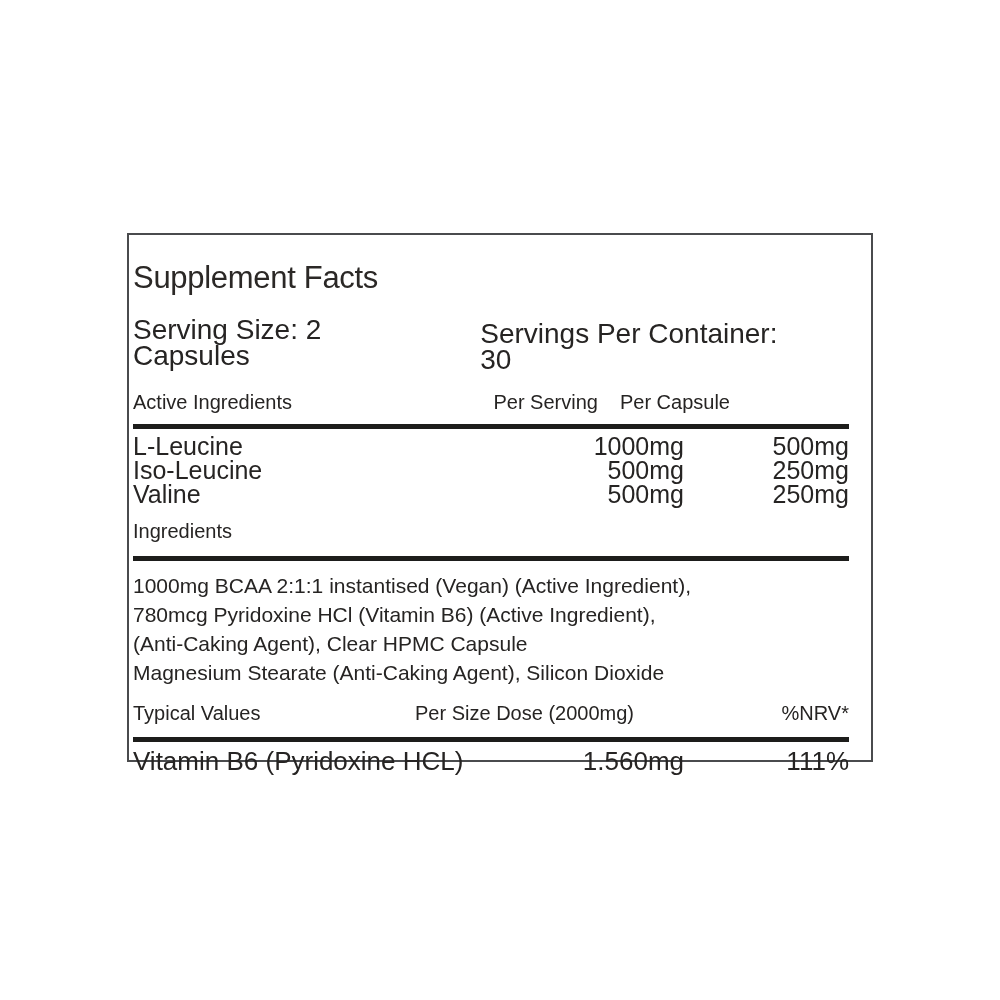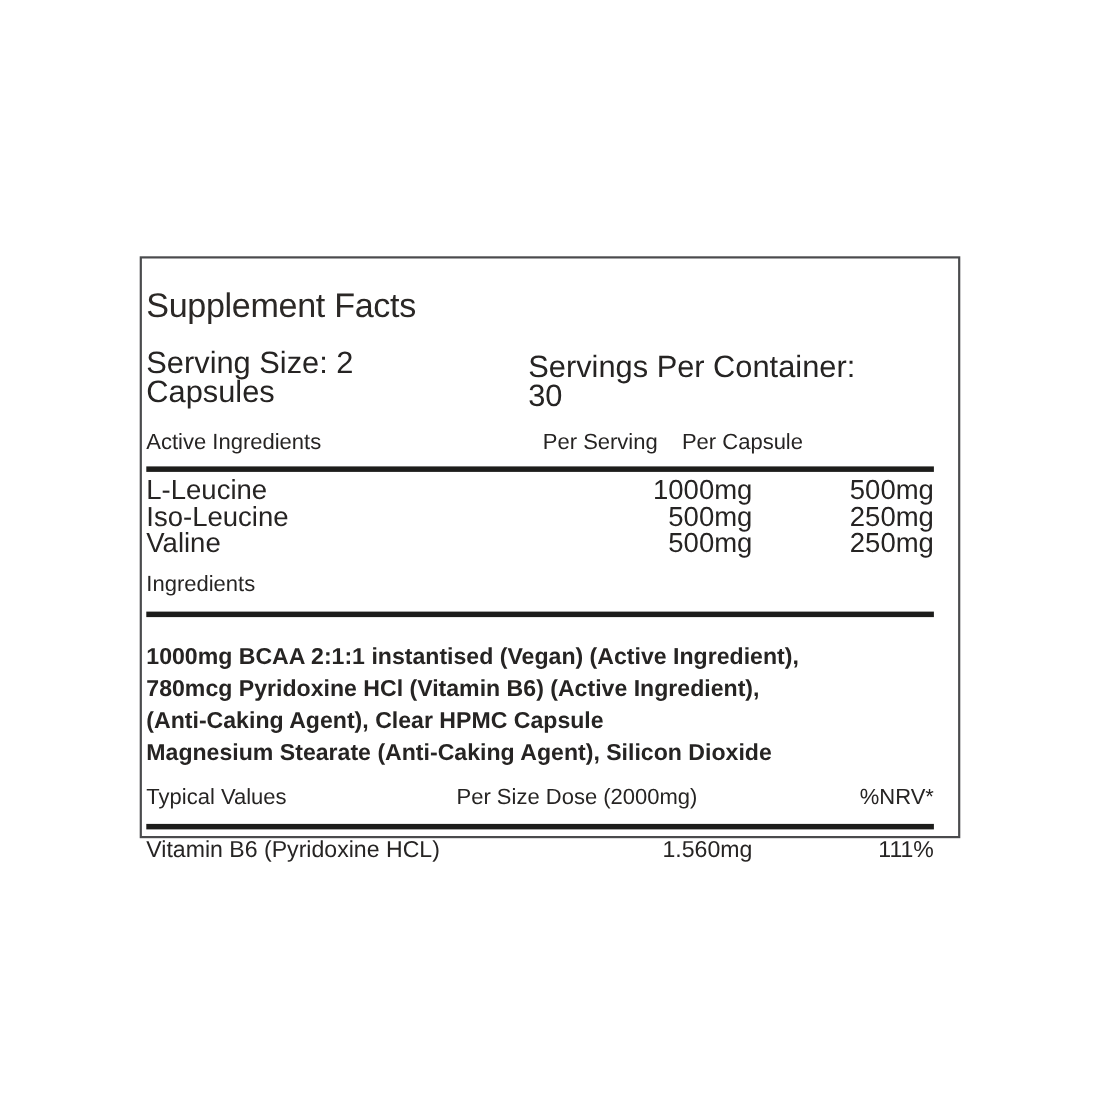--- a/index.html
+++ b/index.html
@@ -79,40 +79,39 @@
     line-height: 24px;
   }
   .amount-row .cell-serving,
   .amount-row .cell-capsule { text-align: right; }
   .ingredients-heading {
     margin-top: 12px;
     font-size: 20px;
     line-height: 26px;
   }
   .ingredients-text {
-    margin-top: 22px;
+    margin-top: 10px;
     font-size: 21px;
     line-height: 29px;
-    font-weight: bold;
   }
   .tv-header {
     margin-top: 13px;
     display: grid;
     grid-template-columns: 282px 1fr auto;
     font-size: 20px;
     line-height: 26px;
     align-items: baseline;
   }
   .tv-header .tv-dose { text-align: left; }
   .tv-header .tv-nrv { text-align: right; }
   .tv-row {
     margin-top: 6px;
     display: grid;
     grid-template-columns: 1fr 165px 165px;
-    font-size: 21px;
+    font-size: 26px;
     line-height: 26px;
   }
   .tv-row .cell-amount,
   .tv-row .cell-nrv { text-align: right; }
 </style>
 </head>
 <body>
 
 <div class="stage">
   <div class="panel">

